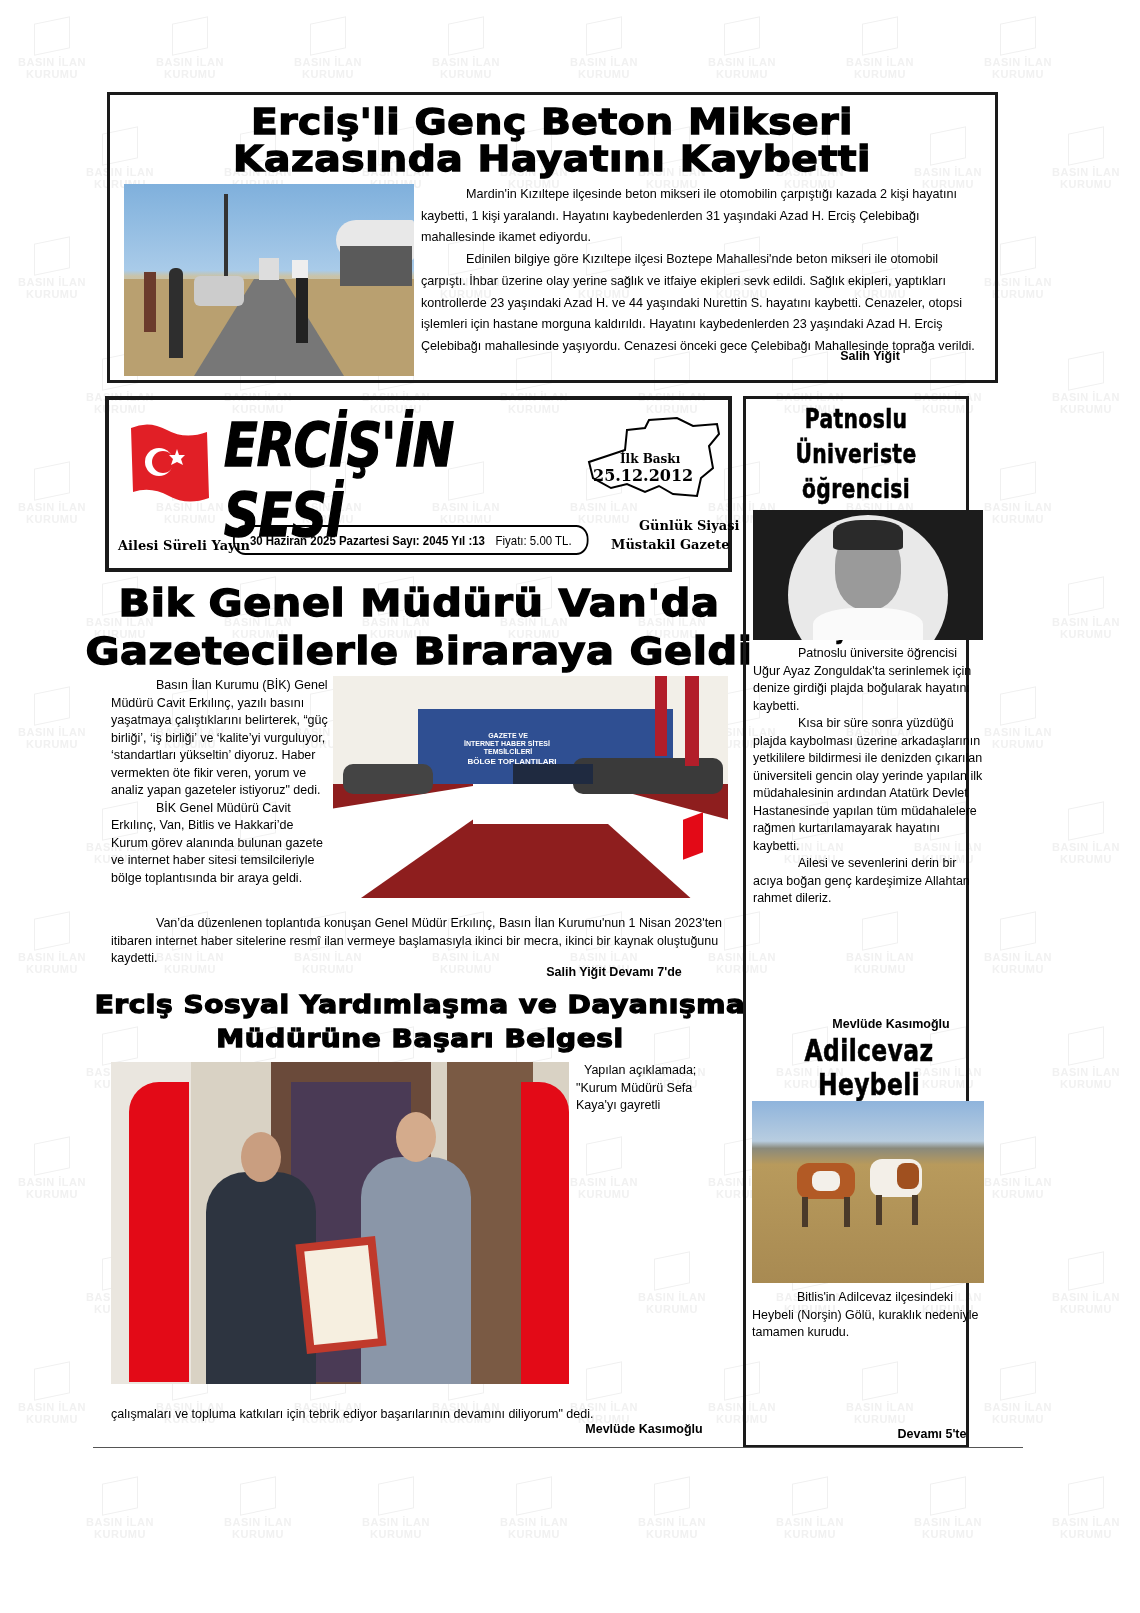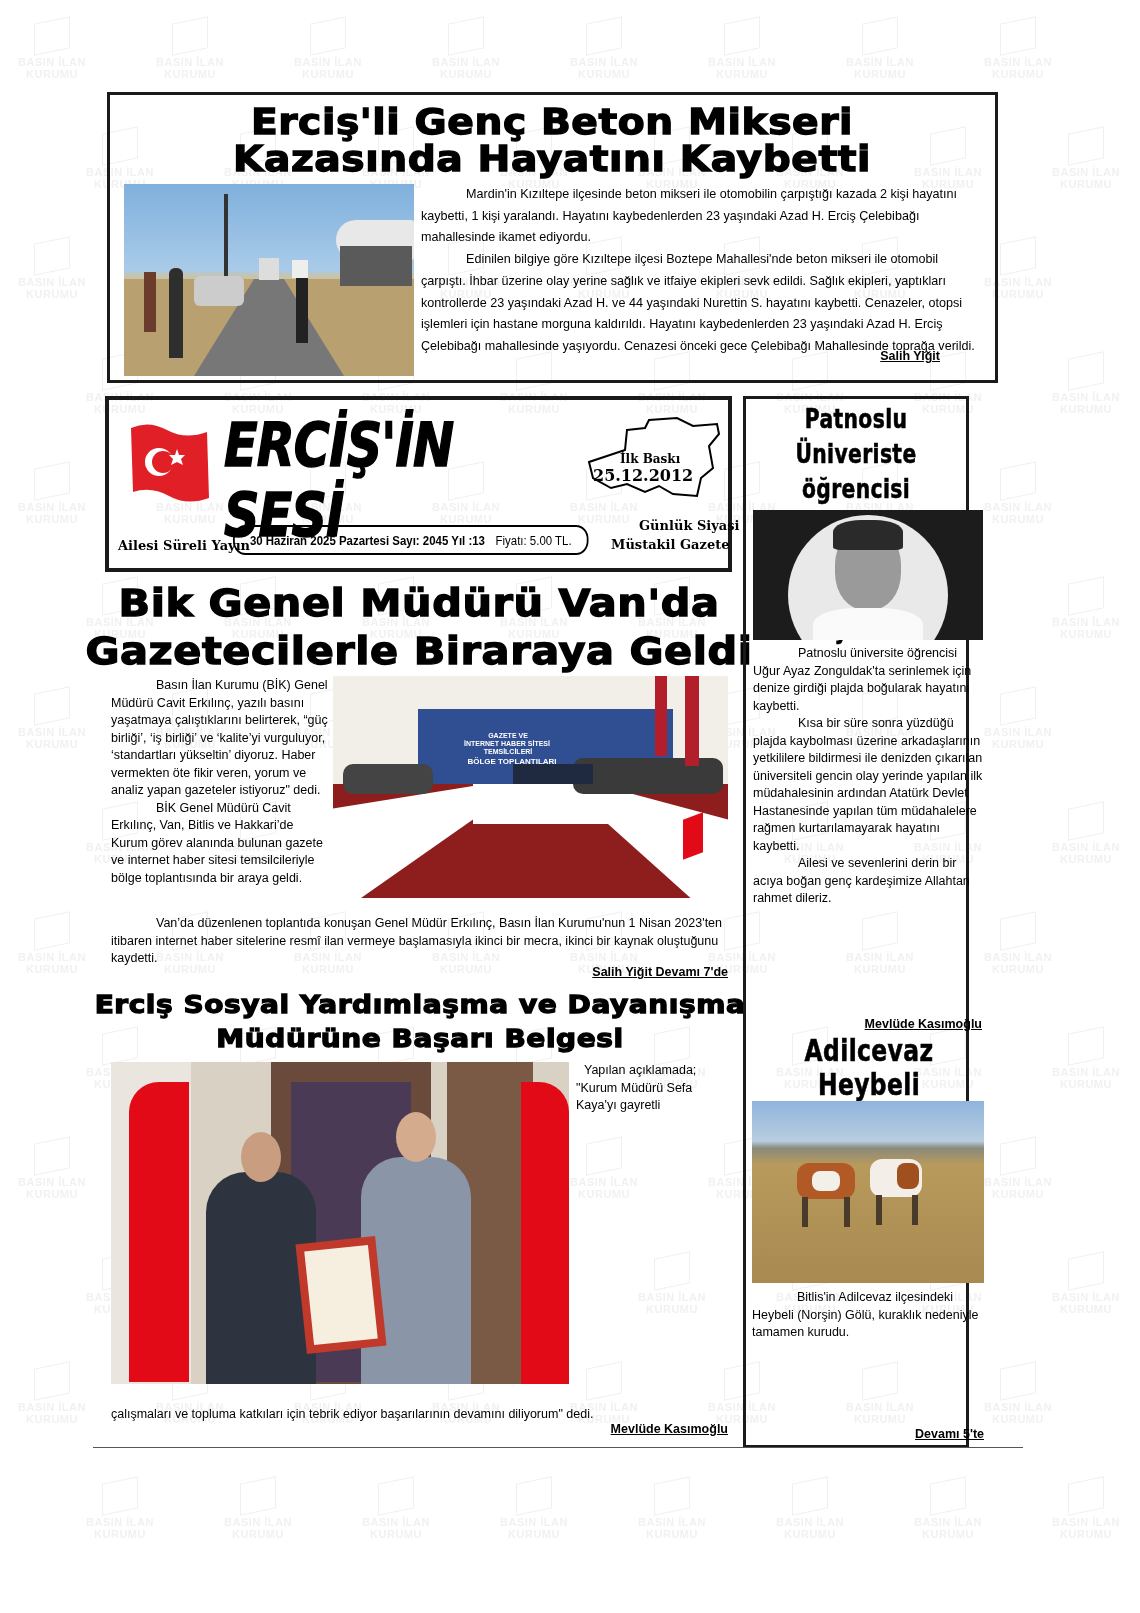--- a/index.html
+++ b/index.html
@@ -6,21 +6,21 @@
   body { width: 1140px; height: 1613px; background: #ffffff; position: relative; overflow: hidden; font-family: "Liberation Sans", sans-serif; color: #000; }
   .abs { position: absolute; }
   .wm { position: absolute; width: 80px; text-align: center; color: #f1f1f1; font-size: 11px; font-weight: bold; line-height: 12px; letter-spacing: 0.5px; }
   .wm .box { display: block; width: 34px; height: 30px; margin: 0 auto 4px auto; border: 1px solid #f0f0f0; transform: skewY(-12deg); }
   .box-frame { border: 3px solid #1a1a1a; box-sizing: border-box; }
   .headline { font-family: "DejaVu Sans", sans-serif; font-weight: 900; text-align: center; line-height: 1.05; letter-spacing: 0.5px; transform: scaleX(1.12); transform-origin: center; -webkit-text-stroke: 1.3px #000; }
   .headline.cond { transform: scaleX(0.78); font-family: "DejaVu Sans", sans-serif; -webkit-text-stroke: 0.6px #000; }
   .body-text { font-size: 12.5px; line-height: 17.5px; }
   .body-text p { margin: 0; }
   .body-text .ind { text-indent: 45px; }
-  .byline { font-size: 12.5px; font-weight: bold; text-decoration: underline; text-align: right; }
+  .byline { font-size: 12.5px; font-weight: bold; text-align: center; }
   .photo { position: absolute; overflow: hidden; }
   .flag { position: absolute; }
   .pill { position: absolute; border: 2px solid #000; border-radius: 14px; font-family: "Liberation Sans", sans-serif; font-weight: bold; font-size: 13px; display: flex; align-items: center; justify-content: center; gap: 12px; transform: scaleX(0.88); transform-origin: left center; }
   .serif-b { font-family: "DejaVu Serif", serif; font-weight: bold; }
 </style>
 </head>
 <body>
 
 <div id="wm-layer">
     <div class="wm" style="left: 12px; top: 20px;">
@@ -598,21 +598,21 @@
   <div class="abs" style="left:212px;top:36px;width:78px;height:40px;background:#e8e8e8;border-radius:30px 4px 4px 30px;"></div>
   <div class="abs" style="left:216px;top:62px;width:72px;height:40px;background:#5a5a5a;"></div>
   <div class="abs" style="left:135px;top:74px;width:20px;height:22px;background:#ddd;"></div>
   <div class="abs" style="left:168px;top:76px;width:16px;height:18px;background:#eee;"></div>
   <div class="abs" style="left:70px;top:92px;width:50px;height:30px;background:#ccc;border-radius:6px;"></div>
   <div class="abs" style="left:45px;top:84px;width:14px;height:90px;background:#2e2e2e;border-radius:6px 6px 0 0;"></div>
   <div class="abs" style="left:20px;top:88px;width:12px;height:60px;background:#6b3b2c;"></div>
   <div class="abs" style="left:172px;top:94px;width:12px;height:65px;background:#222;"></div>
 </div>
 <div class="abs body-text" style="left:421px;top:184px;width:556px;line-height:21.7px;font-size:12.6px;">
-  <p class="ind">Mardin'in Kızıltepe ilçesinde beton mikseri ile otomobilin çarpıştığı kazada 2 kişi hayatını kaybetti, 1 kişi yaralandı. Hayatını kaybedenlerden 23 yaşındaki Azad H. Erciş Çelebibağı mahallesinde ikamet ediyordu.</p>
+  <p class="ind">Mardin'in Kızıltepe ilçesinde beton mikseri ile otomobilin çarpıştığı kazada 2 kişi hayatını kaybetti, 1 kişi yaralandı. Hayatını kaybedenlerden 31 yaşındaki Azad H. Erciş Çelebibağı mahallesinde ikamet ediyordu.</p>
   <p class="ind">Edinilen bilgiye göre Kızıltepe ilçesi Boztepe Mahallesi'nde beton mikseri ile otomobil çarpıştı. İhbar üzerine olay yerine sağlık ve itfaiye ekipleri sevk edildi. Sağlık ekipleri, yaptıkları kontrollerde 23 yaşındaki Azad H. ve 44 yaşındaki Nurettin S. hayatını kaybetti. Cenazeler, otopsi işlemleri için hastane morguna kaldırıldı. Hayatını kaybedenlerden 23 yaşındaki Azad H. Erciş Çelebibağı mahallesinde yaşıyordu. Cenazesi önceki gece Çelebibağı Mahallesinde toprağa verildi.</p>
 </div>
 <div class="abs byline" style="left:800px;top:349px;width:140px;">Salih Yiğit</div>
 
 <div class="abs box-frame" style="left:105px;top:396px;width:627px;height:176px;border-width:4px;"></div>
 <svg class="flag" style="left:127px;top:420px;" width="84" height="86" viewBox="0 0 84 86">
   <path d="M4 8 Q22 0 40 10 Q58 20 80 12 L82 78 Q60 86 42 76 Q24 66 6 72 Z" fill="#e11f26"></path>
   <circle cx="32" cy="42" r="14" fill="#fff"></circle>
   <circle cx="36" cy="42" r="11" fill="#e11f26"></circle>
   <polygon points="50,42 44,45 46,39 42,35 48,35 50,29 52,35 58,35 54,39 56,45" fill="#fff"></polygon>

